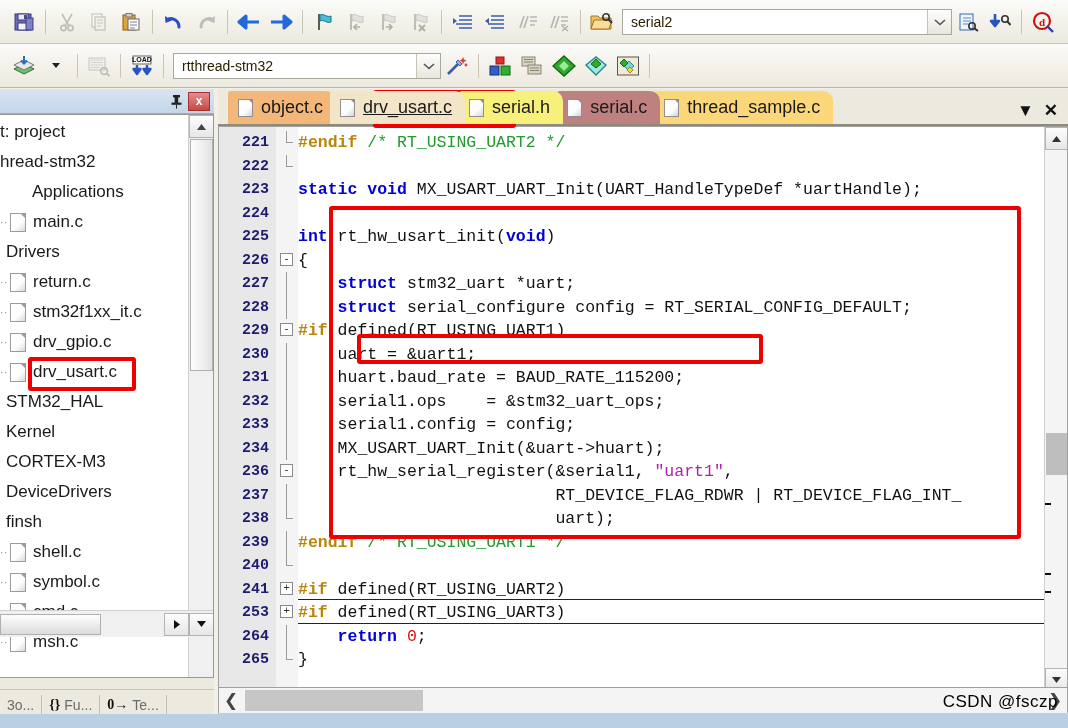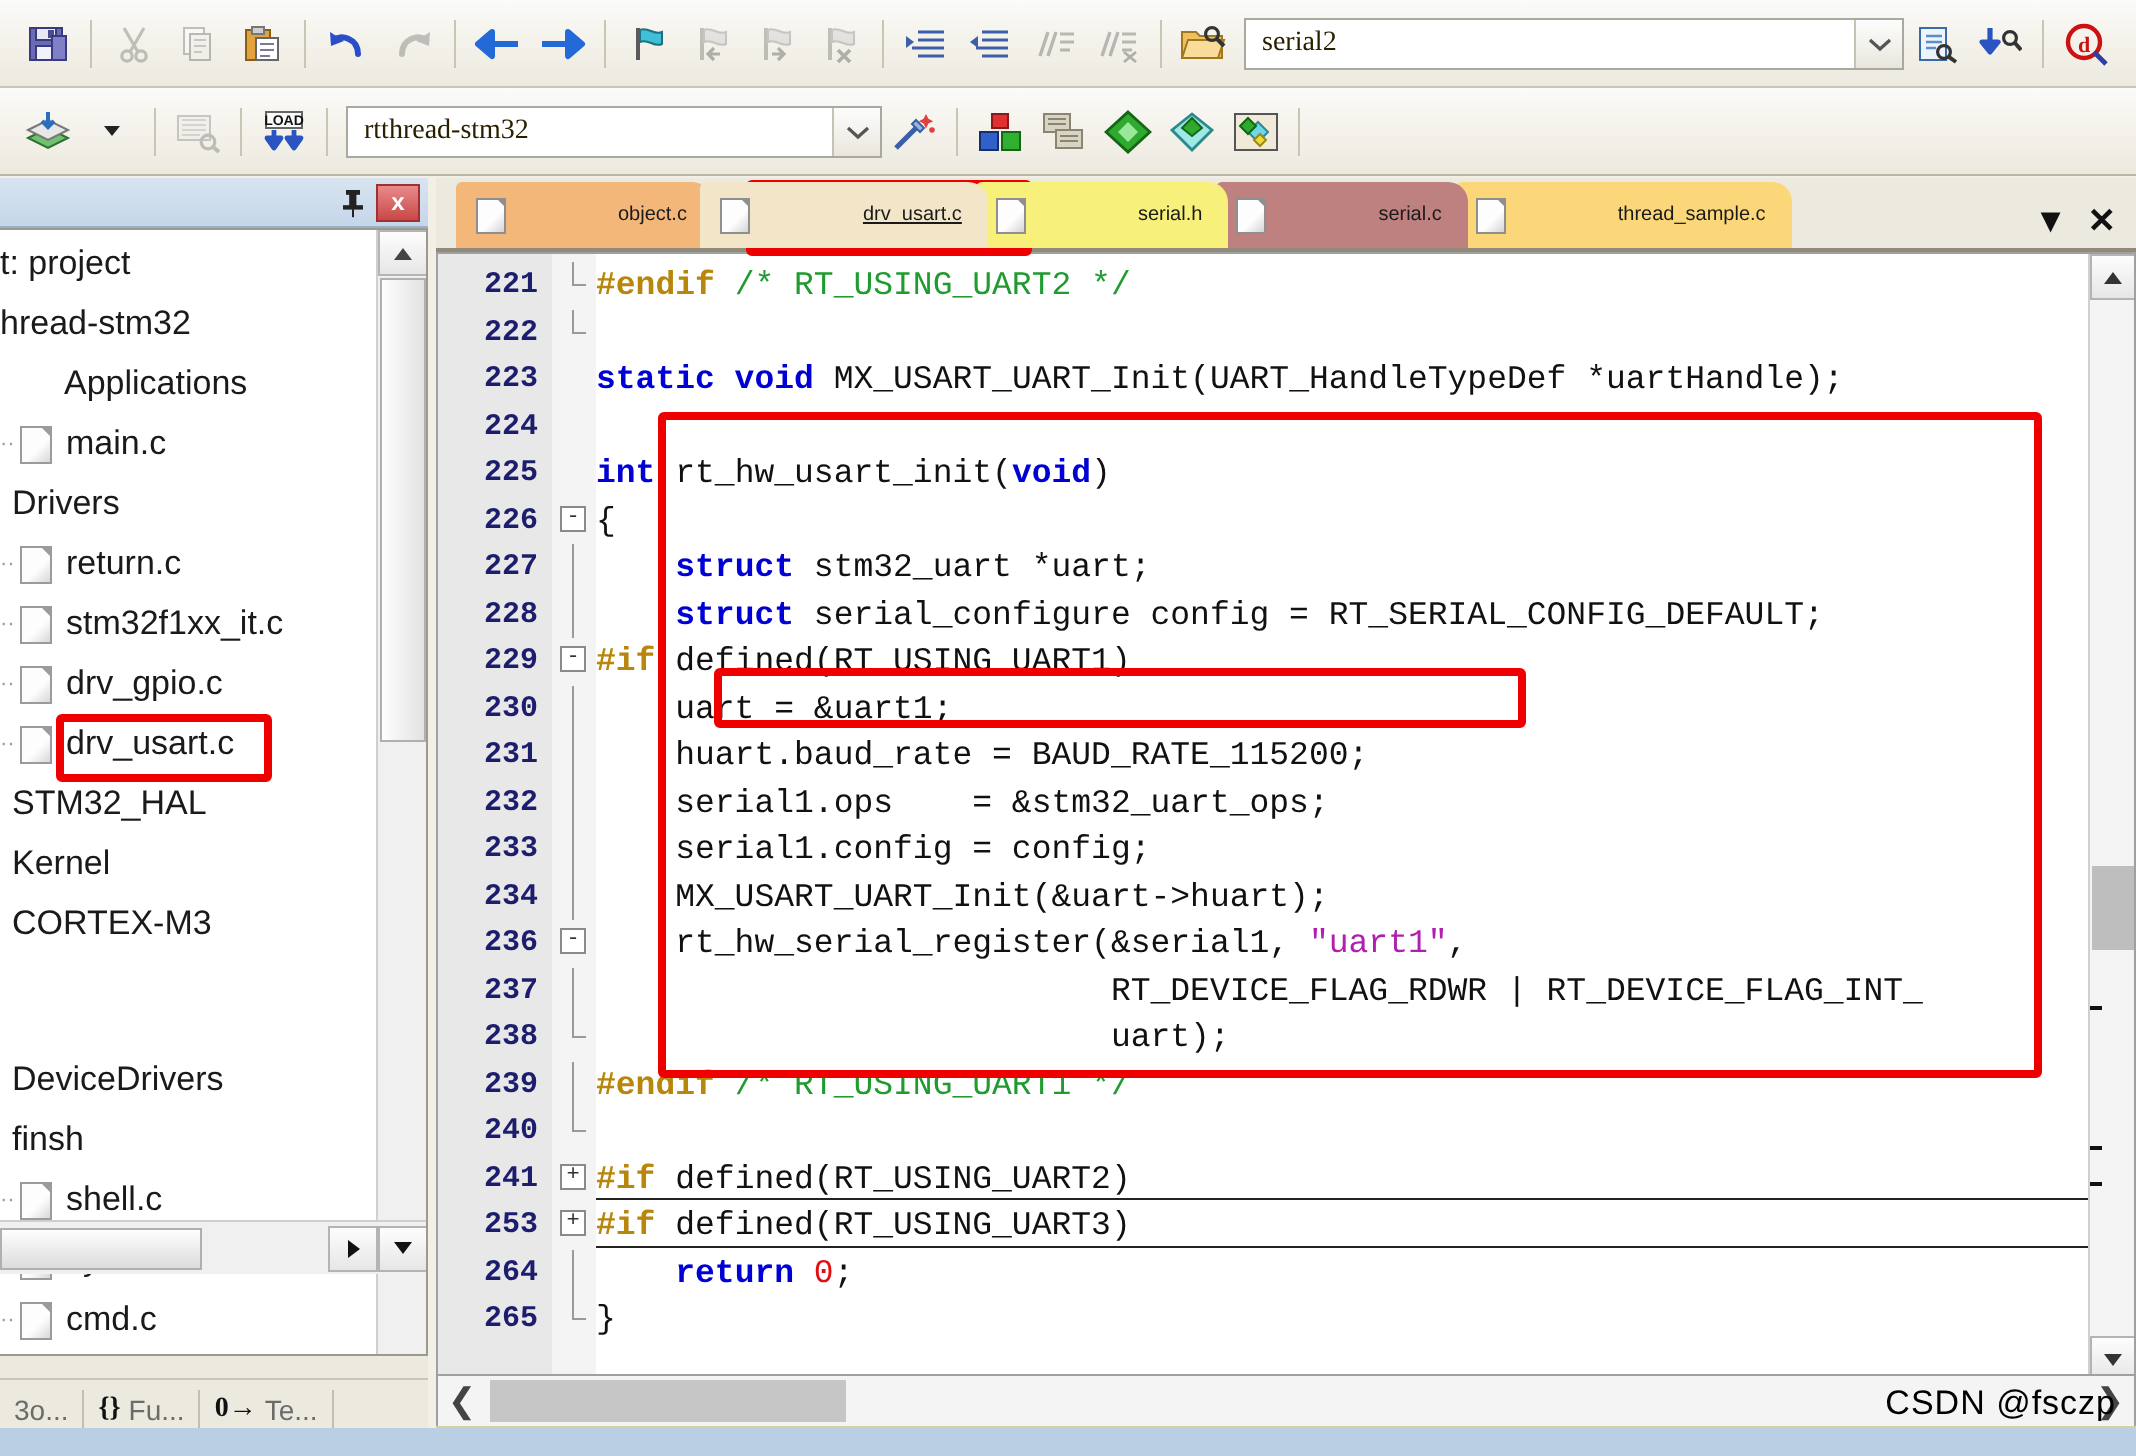--- a/index.html
+++ b/index.html
@@ -48,21 +48,21 @@
     height: 26px;
     display: flex; align-items: center;
     background: #ffffff;
     border: 1px solid #a9a9a0;
     flex: none;
   }
   .combo .cval {
     padding: 0 6px 0 8px;
     font-size: 14px; color: #2a2000;
     white-space: nowrap; overflow: hidden;
-    font-family: Liberation Serif, serif;
+    font-family: Liberation Sans, sans-serif;
     line-height: 24px;
   }
   .combo .carrow {
     width: 24px; height: 24px; margin-left: auto;
     background: linear-gradient(to bottom,#fdfdfd,#e8e6dc);
     border-left: 1px solid #c6c3b4;
     display: flex; align-items: center; justify-content: center;
   }
   #combo-project { width: 268px; margin-left: 4px; }
   #combo-target  { width: 330px; margin-left: 4px; }
@@ -169,25 +169,24 @@
     background: #eceadf;
   }
   #tabrow {
     position: absolute; left: 0; top: 0; width: 850px; height: 37px;
     display: flex; align-items: flex-end;
     border-bottom: 2px solid #8f8b78;
   }
   .etab {
     height: 33px; display: flex; align-items: center;
     padding: 0 13px 0 10px; margin-right: -6px;
-    font-size: 10px; color: #1a1a1a;
+    font-size: 18px; color: #1a1a1a;
     white-space: nowrap; position: relative;
     border-radius: 3px 10px 0 0;
     font-family: "Liberation Sans", sans-serif;
-    gap: 48px;
   }
   .etab .fileicon {
     width: 15px; height: 18px; flex: none; margin-right: 8px;
     background: linear-gradient(135deg,#fdfdfd 60%,#d4d4d4 100%);
     border: 1px solid #8f8f8f;
     position: relative;
   }
   .etab .fileicon::after {
     content:""; position:absolute; right:-1px; top:-1px;
     border-width: 0 5px 5px 0; border-style: solid;
@@ -617,21 +616,21 @@
           </div>
           <div class="tnode" style="padding-left: 6px;">
             <span class="tlabel">STM32_HAL</span>
           </div>
           <div class="tnode" style="padding-left: 6px;">
             <span class="tlabel">Kernel</span>
           </div>
           <div class="tnode" style="padding-left: 6px;">
             <span class="tlabel">CORTEX-M3</span>
           </div>
-          <div class="tnode" style="padding-left: 6px; margin-top: 48px;">
+          <div class="tnode" style="padding-left: 6px;">
             <span class="tlabel">DeviceDrivers</span>
           </div>
           <div class="tnode" style="padding-left: 6px;">
             <span class="tlabel">finsh</span>
           </div>
           <div class="tnode" style="padding-left: 0px;">
             <span class="dots">··</span>
             <span class="fileicon"></span>
             <span class="tlabel">shell.c</span>
           </div>

